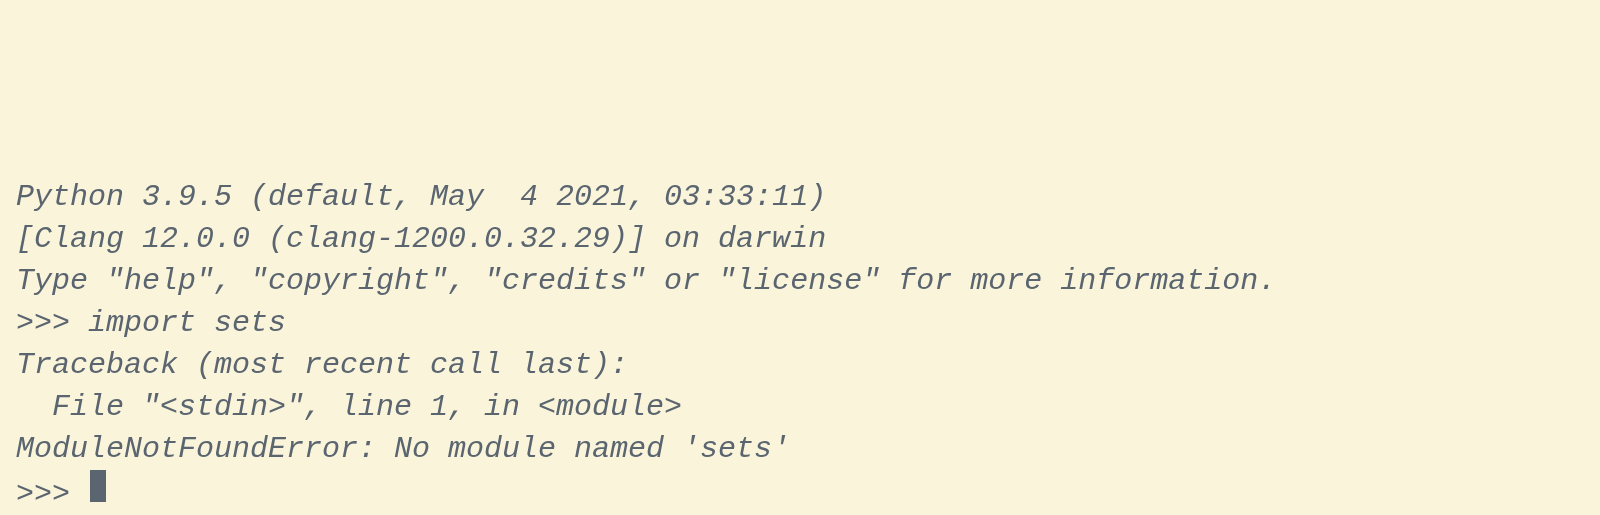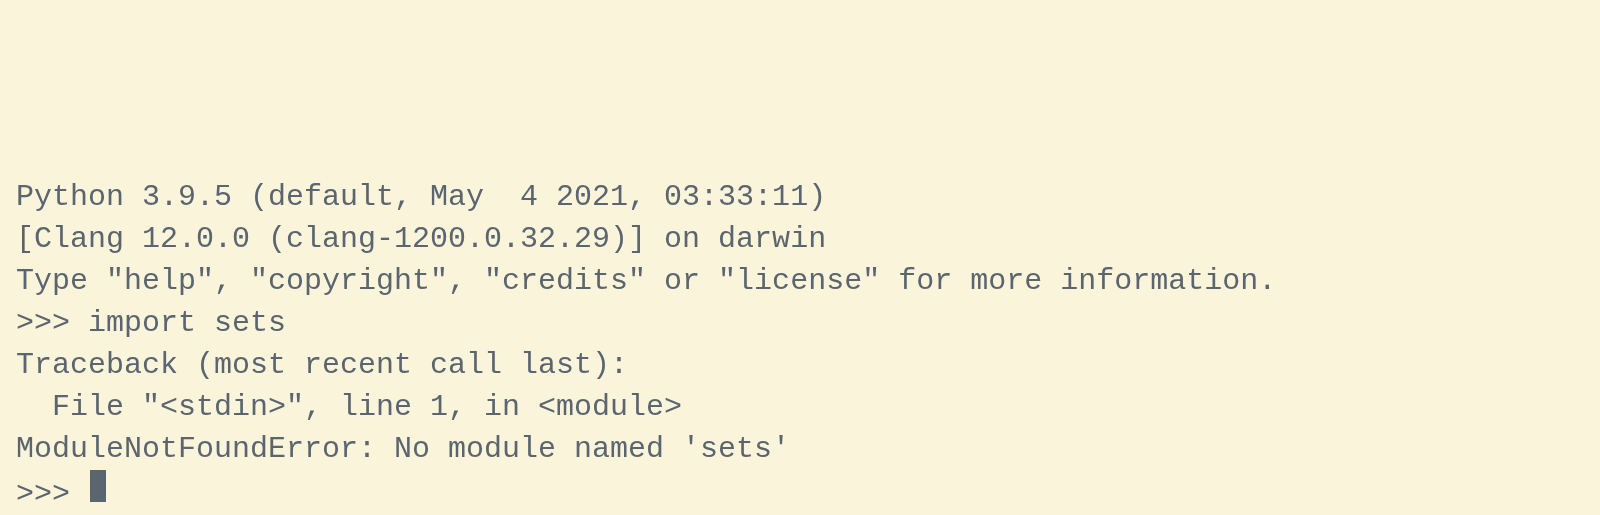--- a/index.html
+++ b/index.html
@@ -17,20 +17,21 @@
       color: #5a6570;
       padding: 8px 16px;
       white-space: pre;
       overflow: hidden;
     }
     .terminal-output {
       display: block;
     }
     .line {
       display: block;
+      font-style: italic;
     }
     .prompt-line {
       display: flex;
       align-items: baseline;
     }
     .cursor {
       display: inline-block;
       width: 16px;
       height: 32px;
       background-color: #5a6570;

